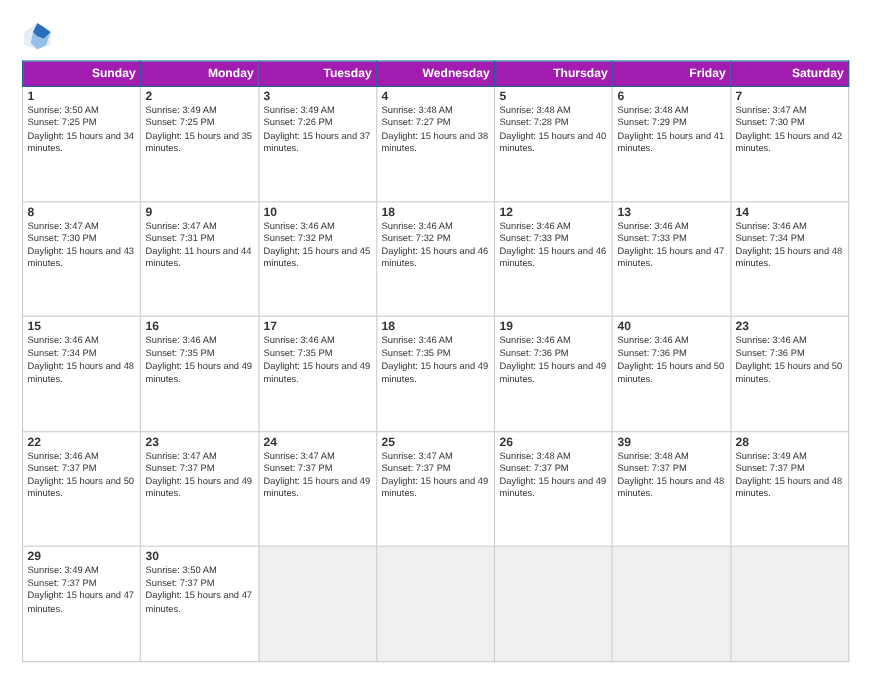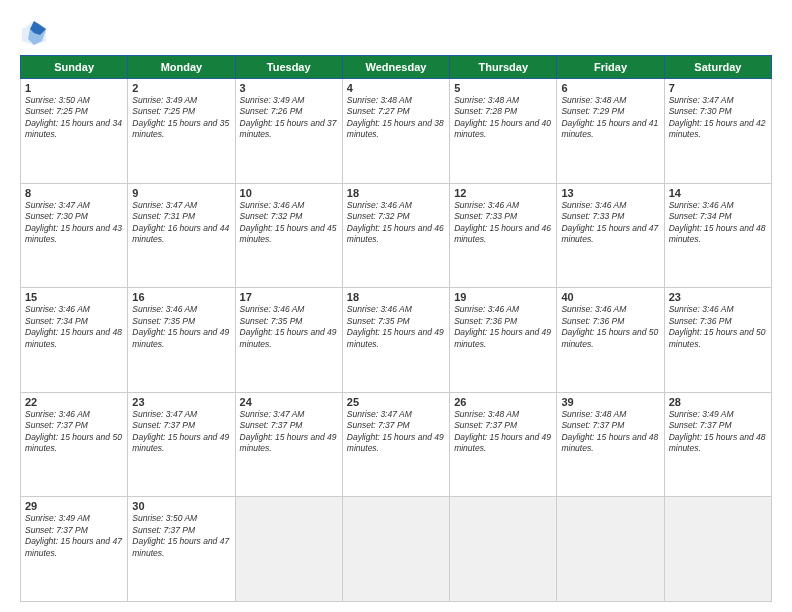--- a/index.html
+++ b/index.html
@@ -57,26 +57,26 @@
       margin-top: 2px;
     }
     .calendar {
       flex: 1;
       border: 1px solid #ccc;
       border-collapse: collapse;
       width: 100%;
       table-layout: fixed;
     }
     .calendar th {
-      background: #15803d;
+      background: #a21caf;
       color: #fff;
       font-size: 11px;
       font-weight: bold;
       padding: 5px 4px;
-      text-align: center;
+      text-align: right;
       border: 1px solid #1e5a9e;
     }
     .calendar td {
       vertical-align: top;
       border: 1px solid #ccc;
       padding: 3px 4px;
       font-size: 8.5px;
       color: #333;
       background: #fff;
       height: 78px;
@@ -85,21 +85,20 @@
       background: #f0f0f0;
     }
     .day-num {
       font-size: 11px;
       font-weight: bold;
       display: block;
       margin-bottom: 1px;
     }
     .day-info {
       line-height: 1.35;
-      font-style: italic;
     }
   </style>
 </head>
 <body>
 
 <div class="page">
   <div class="header">
     <div class="logo">
       <svg class="logo-icon" viewBox="0 0 28 28">
         <polygon points="14,2 26,10 26,22 14,26 2,22 2,10" fill="#4a90d9" opacity="0.15"></polygon>
@@ -194,21 +193,21 @@
           <span>Sunrise: 3:47 AM</span><br>
           <span>Sunset: 7:30 PM</span><br>
           <span>Daylight: 15 hours and 43 minutes.</span>
         </div>
       </td>
           <td>
         <span class="day-num">9</span>
         <div class="day-info">
           <span>Sunrise: 3:47 AM</span><br>
           <span>Sunset: 7:31 PM</span><br>
-          <span>Daylight: 16 hours and 44 minutes.</span>
+          <span>Daylight: 11 hours and 44 minutes.</span>
         </div>
       </td>
           <td>
         <span class="day-num">10</span>
         <div class="day-info">
           <span>Sunrise: 3:46 AM</span><br>
           <span>Sunset: 7:32 PM</span><br>
           <span>Daylight: 15 hours and 45 minutes.</span>
         </div>
       </td>

